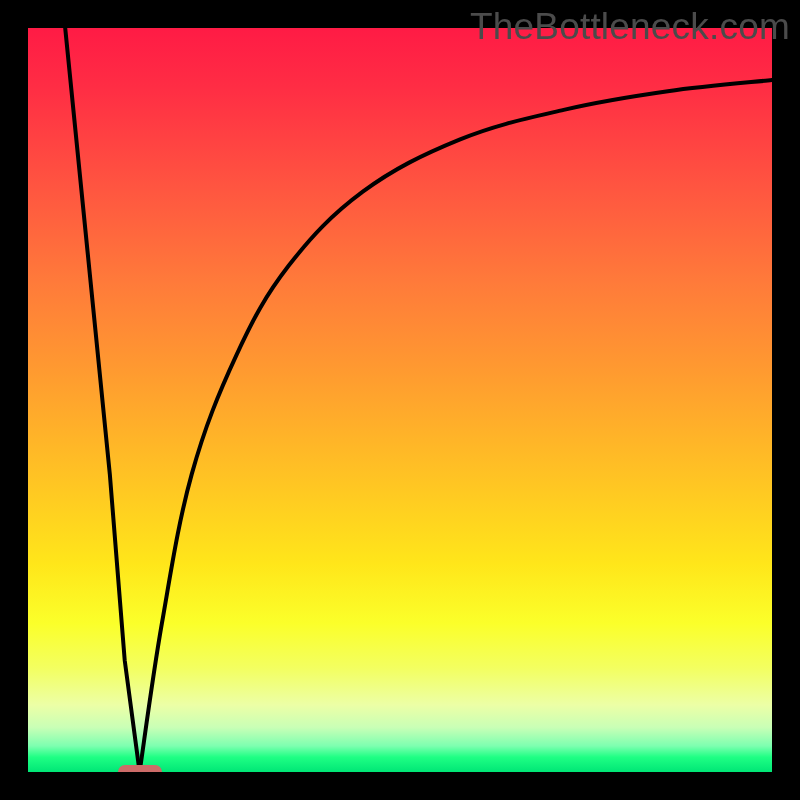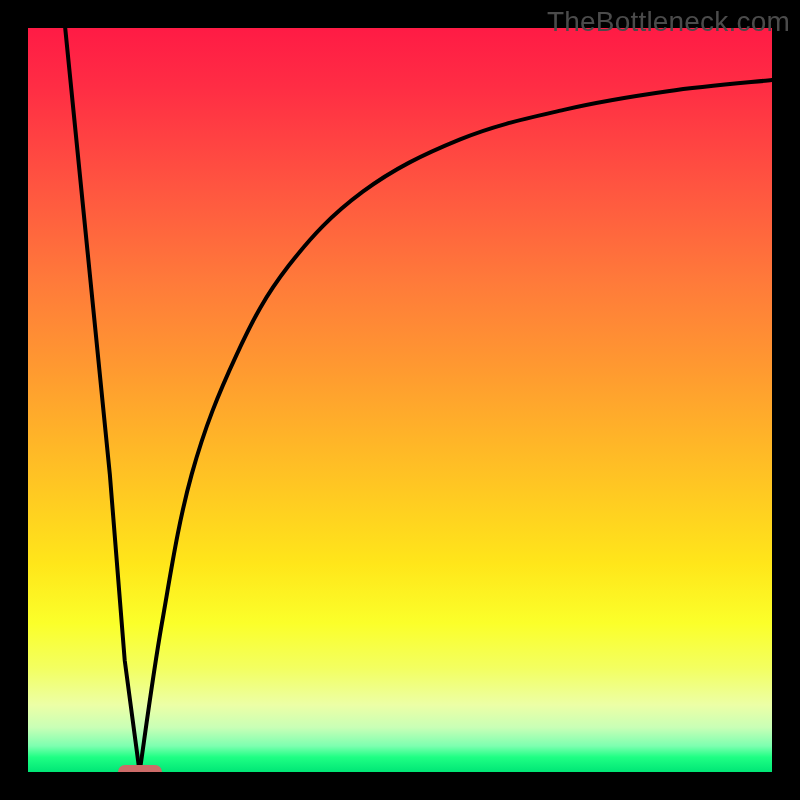--- a/index.html
+++ b/index.html
@@ -46,21 +46,21 @@
       #7dffb0 96.5%,
       #1fff84 98%,
       #00e676 100%
     );
   }
   .watermark {
     position: absolute;
     top: 6px;
     right: 10px;
     color: #4b4b4b;
-    font-size: 28px;
+    font-size: 37px;
     letter-spacing: 0.2px;
     font-weight: 400;
     user-select: none;
   }
   .marker {
     position: absolute;
     width: 44px;
     height: 14px;
     border-radius: 8px;
     background: #cc6b68;

